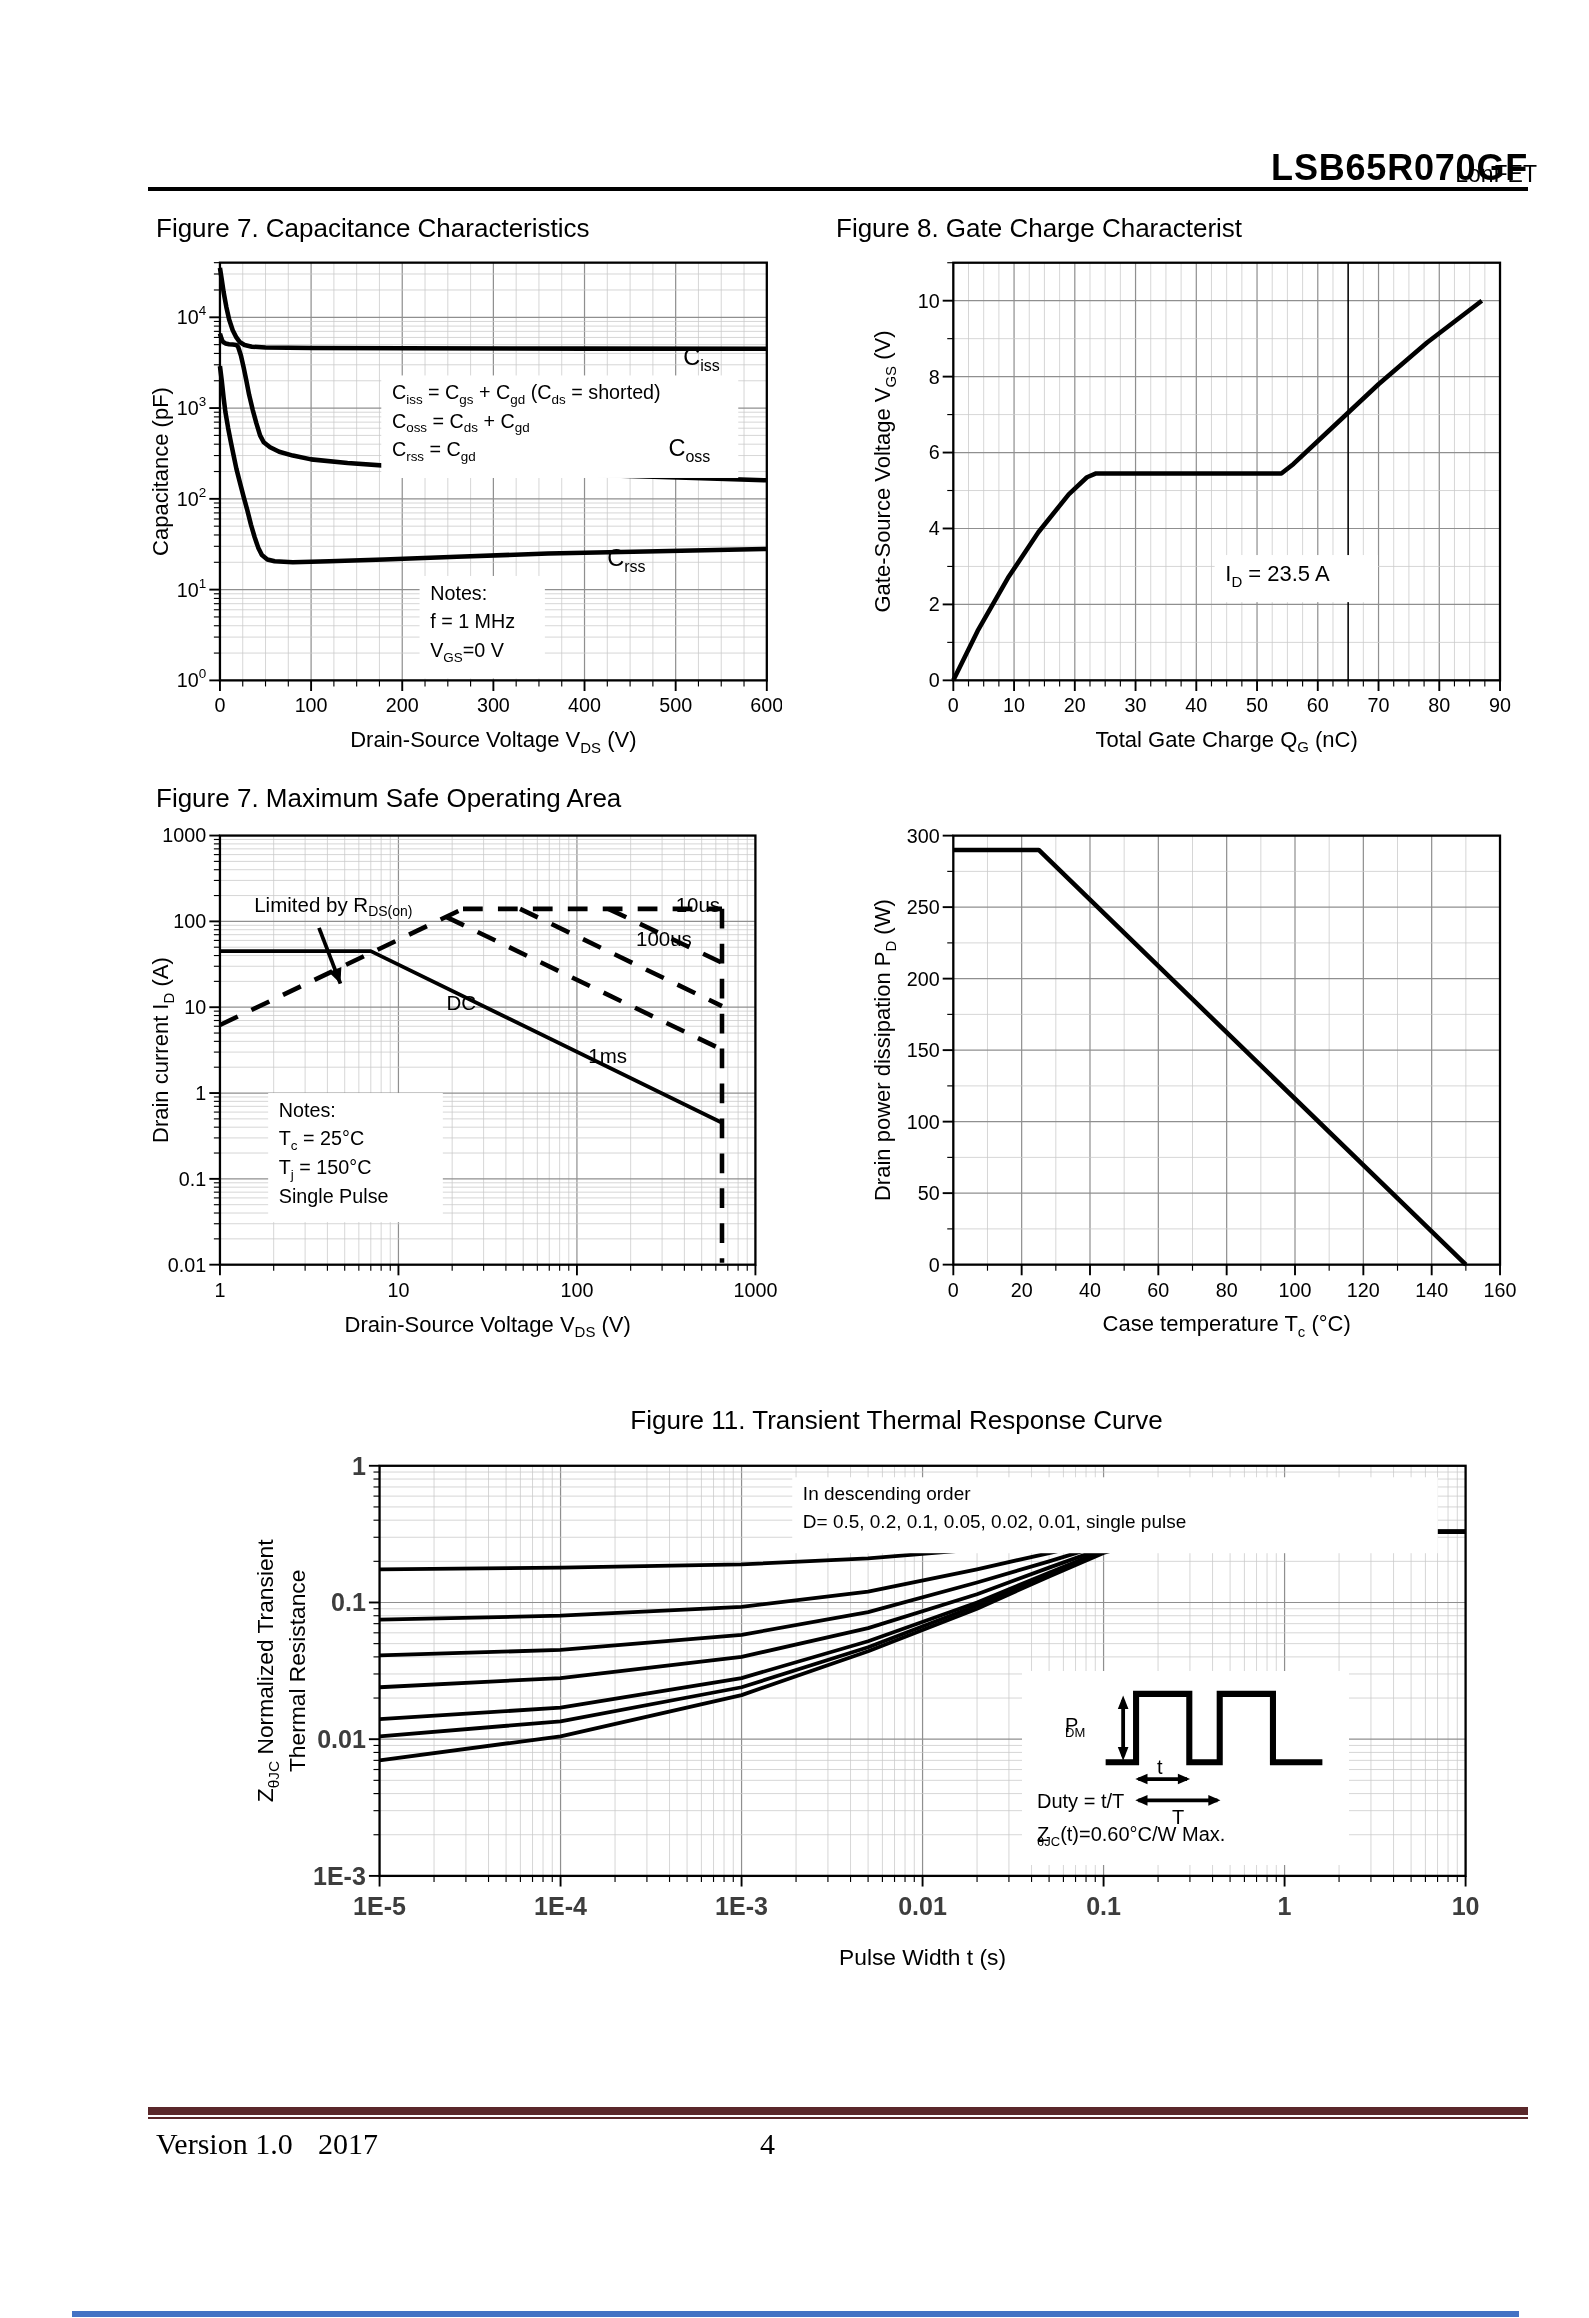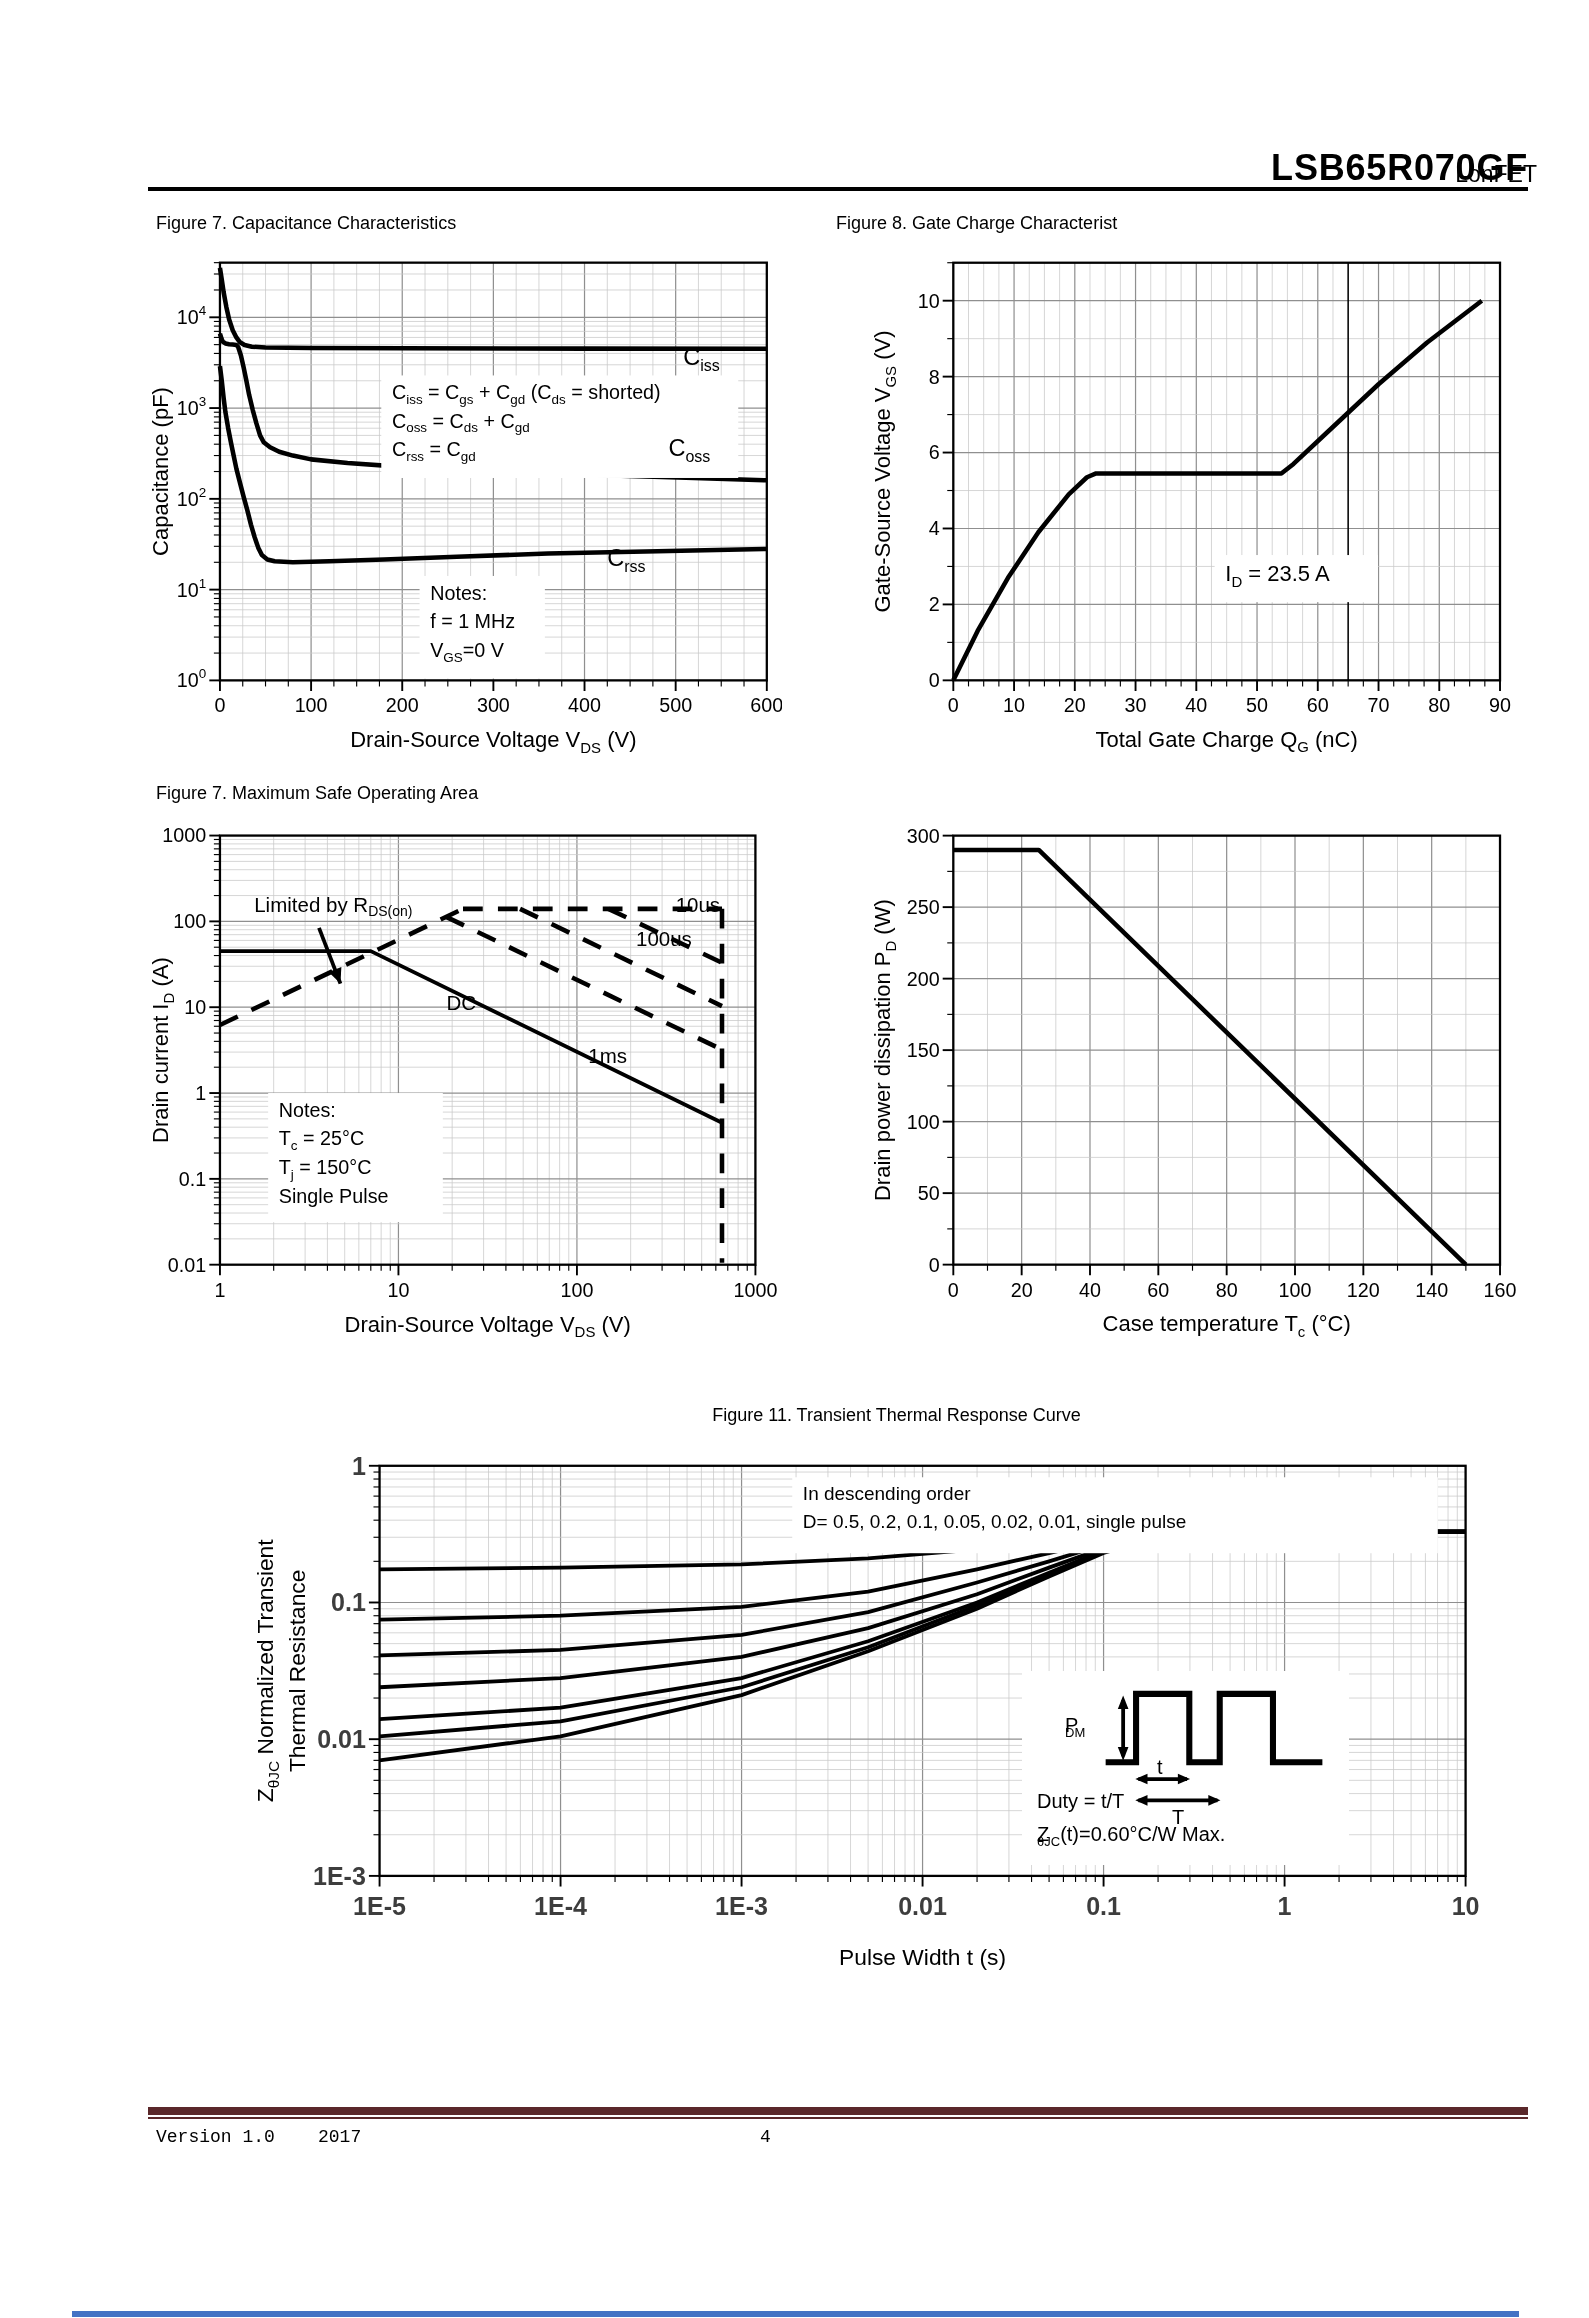--- a/index.html
+++ b/index.html
@@ -1,36 +1,36 @@
 <!DOCTYPE html>
 <html style="--footer-rule: #5A282A; --bottom-bar: #4472C4;font-size:12px"><head>
 <meta charset="utf-8">
 <style>
   html,body{margin:0;padding:0;background:#ffffff;}
   .page{position:relative;width:1589px;height:2319px;background:#fff;
         font-family:"Liberation Sans",sans-serif;color:#000;overflow:hidden;}
   .hdr-part{position:absolute;right:61px;top:120px;font-size:36px;font-weight:bold;letter-spacing:0.8px;margin-top:27px;}
   .hdr-family{position:absolute;right:52px;top:161px;font-size:23px;}
   .hdr-rule{position:absolute;left:148px;top:187px;width:1380px;height:3.8px;background:#000;}
-  .fig-title{position:absolute;font-size:18px;white-space:nowrap;}
+  .fig-title{position:absolute;font-size:26px;white-space:nowrap;}
   .fig-title.centered{text-align:center;}
   svg.chart{position:absolute;font-family:"Liberation Sans",sans-serif;}
   .inset{position:absolute;left:1022px;top:1671px;width:327px;height:194px;background:#fff;}
   .inset svg{position:absolute;left:0;top:0;}
   .inset span{position:absolute;font-size:20px;white-space:nowrap;}
   .inset sub{font-size:13px;margin-top:28px;}
   .in-p{left:43px;top:43px;}
   .in-t{left:135px;top:85px;}
   .in-T{left:150px;top:135px;}
   .in-duty{left:15px;top:119px;}
   .in-z{left:15px;top:152px;}
   .footer-rule{position:absolute;left:148px;top:2107px;width:1380px;}
   .footer-rule .r1{height:7.6px;background:var(--footer-rule,#5A282A);}
   .footer-rule .r2{height:2.3px;margin-top:2.3px;background:var(--footer-rule,#5A282A);}
-  .footer-text{position:absolute;top:2127px;font-family:Liberation Mono, monospace;font-size:18px;text-align:center;}
+  .footer-text{position:absolute;top:2127px;font-family:Liberation Serif, serif;font-size:30px;text-align:center;}
   .ft-version{left:156px;}
   .ft-year{left:318px;}
   .ft-page{left:760px;}
   .bottom-bar{position:absolute;left:72px;top:2311px;width:1447px;height:6px;background:var(--bottom-bar,#4472C4);}
 </style>
 </head>
 <body>
 
 <div class="page">
 

